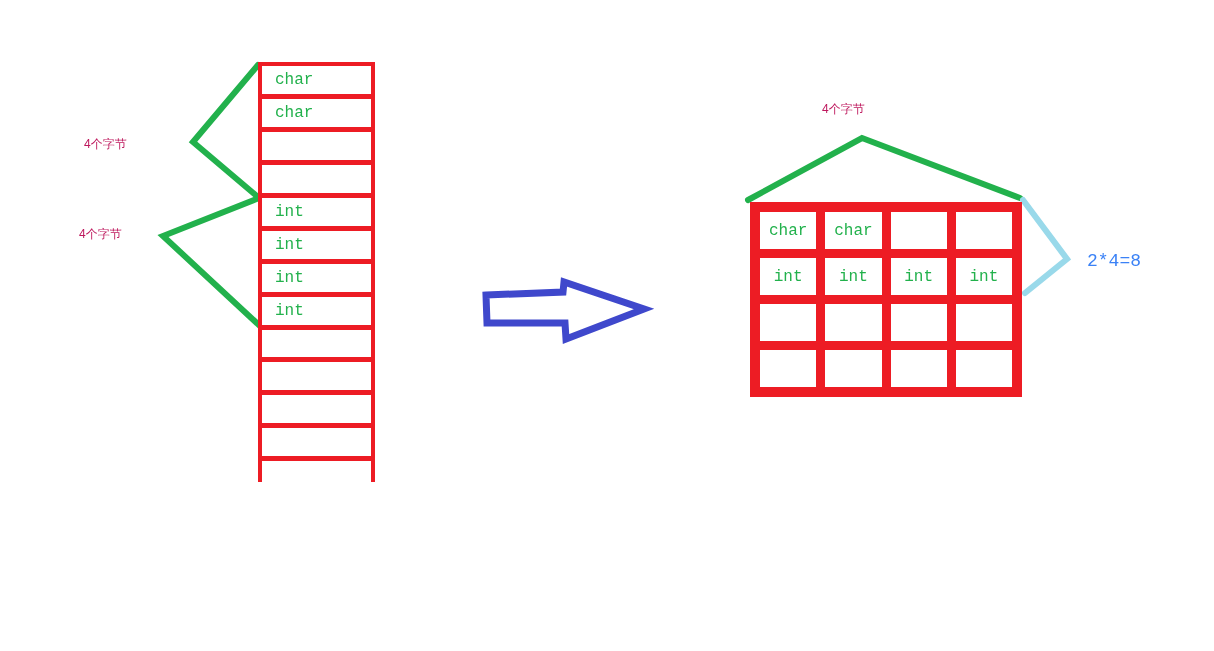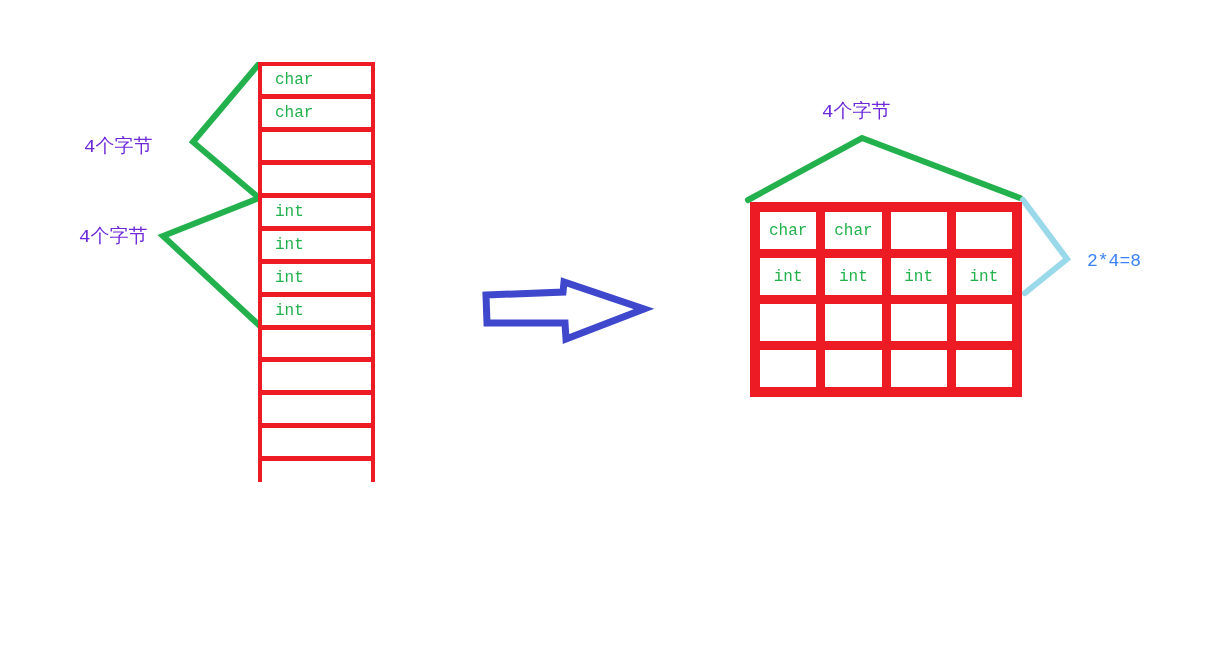--- a/index.html
+++ b/index.html
@@ -62,25 +62,25 @@
     justify-content: center;
     color: #22b14c;
     font-family: "Liberation Mono", monospace;
     font-size: 16px;
     line-height: 1;
     overflow: hidden;
   }
   
   .anno-label {
     position: absolute;
-    color: #6d28d9;
-    font-size: 19px;
+    color: #be185d;
+    font-size: 12px;
     line-height: 1;
     white-space: nowrap;
-    font-family: Liberation Mono, monospace;
+    font-family: Liberation Sans, sans-serif;
   }
   .anno-label.light-blue {
     color: #3b82f6;
     font-family: "Liberation Mono", monospace;
   }
   #bracket-top-label    { left: 84px;  top: 138px; }
   #bracket-bottom-label { left: 79px;  top: 228px; }
   #grid-top-label       { left: 822px; top: 103px; }
   #grid-right-label     { left: 1087px; top: 252px; font-size: 18px; }
 </style>

